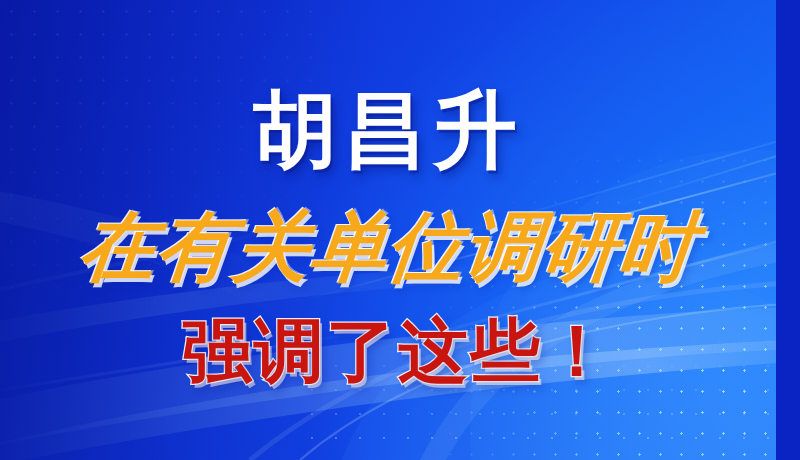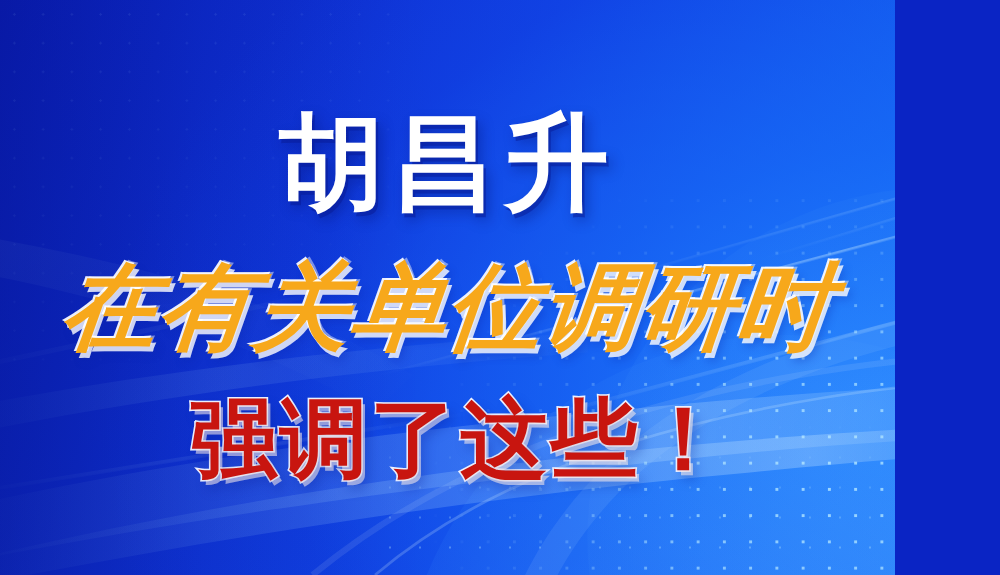--- a/index.html
+++ b/index.html
@@ -6,21 +6,21 @@
     margin: 0;
     padding: 0;
     background: #0a24c4;
   }
   body {
     font-family: "Liberation Sans", "DejaVu Sans", sans-serif;
   }
 
   #banner {
     position: relative;
-    width: 716px;
+    width: 776px;
     height: 460px;
     overflow: hidden;
     background: #0b2ccc;
     user-select: none;
   }
 
   
   .bg-base {
     position: absolute;
     inset: 0;

